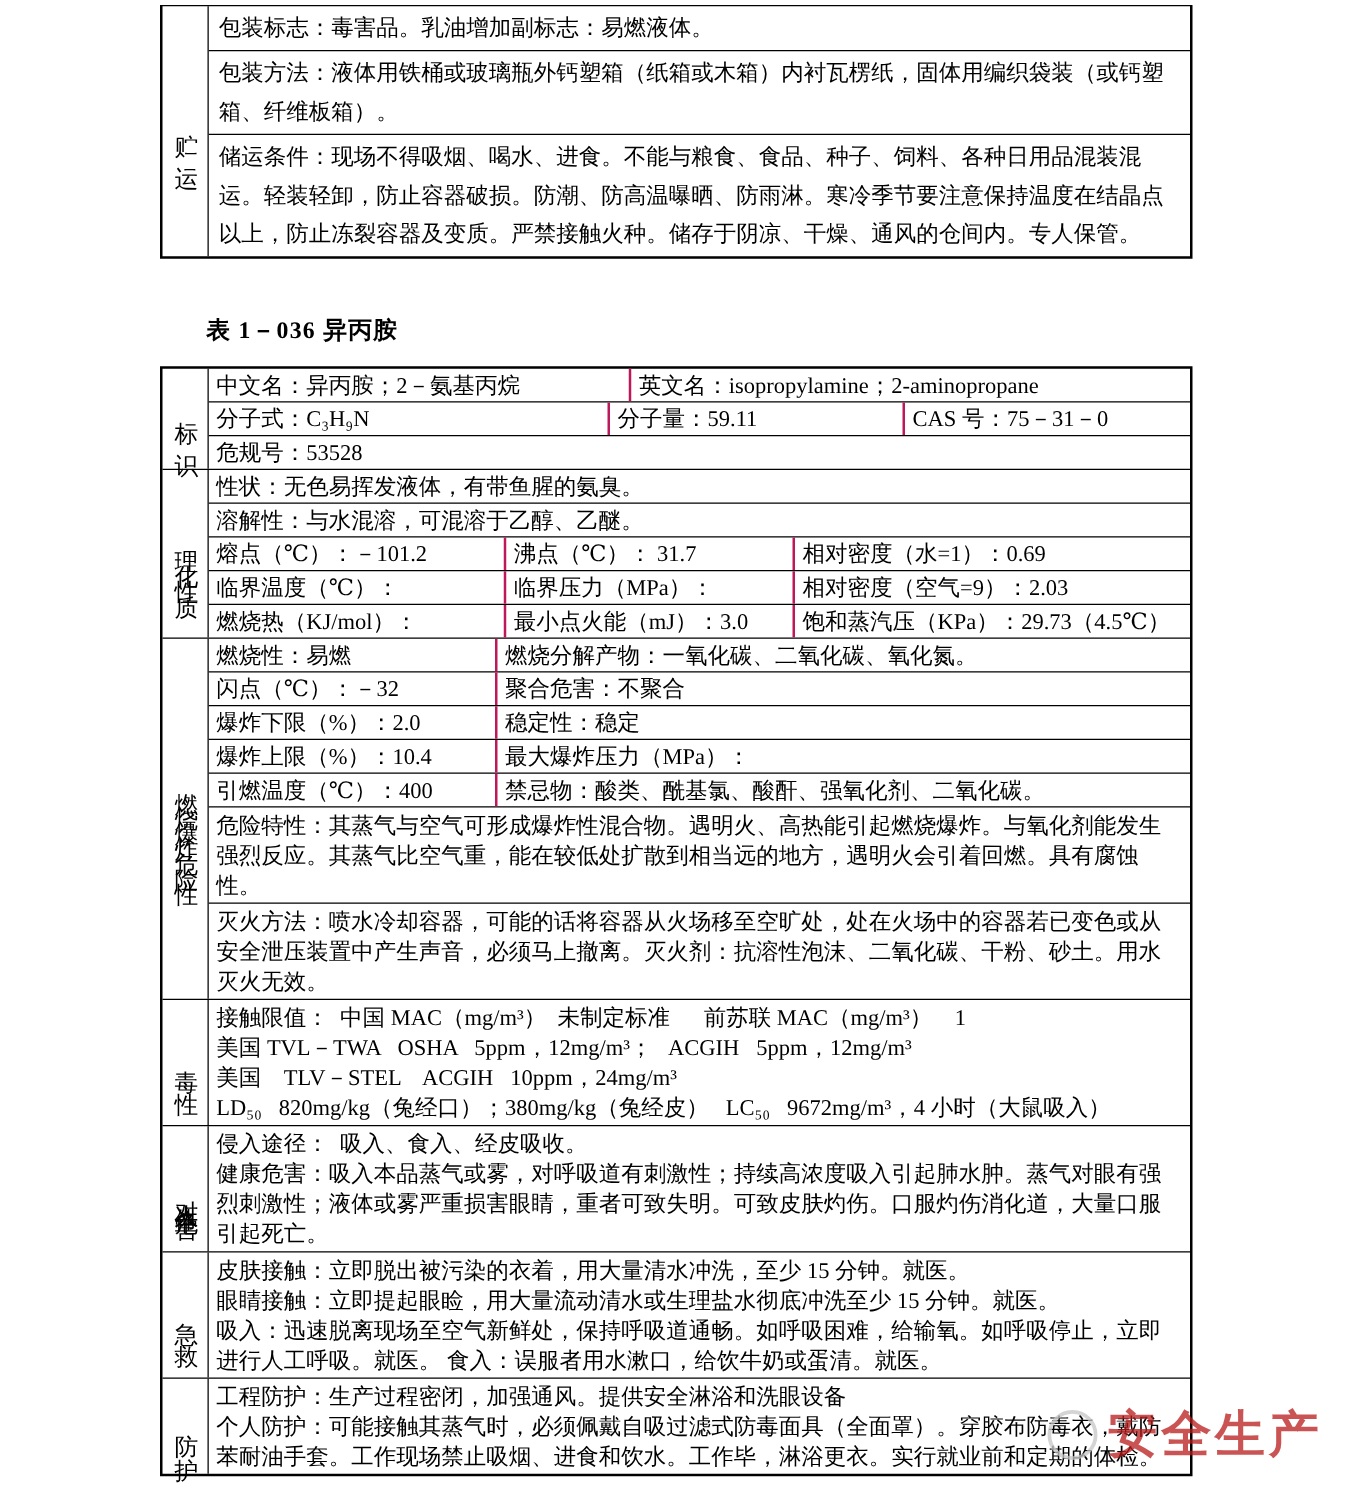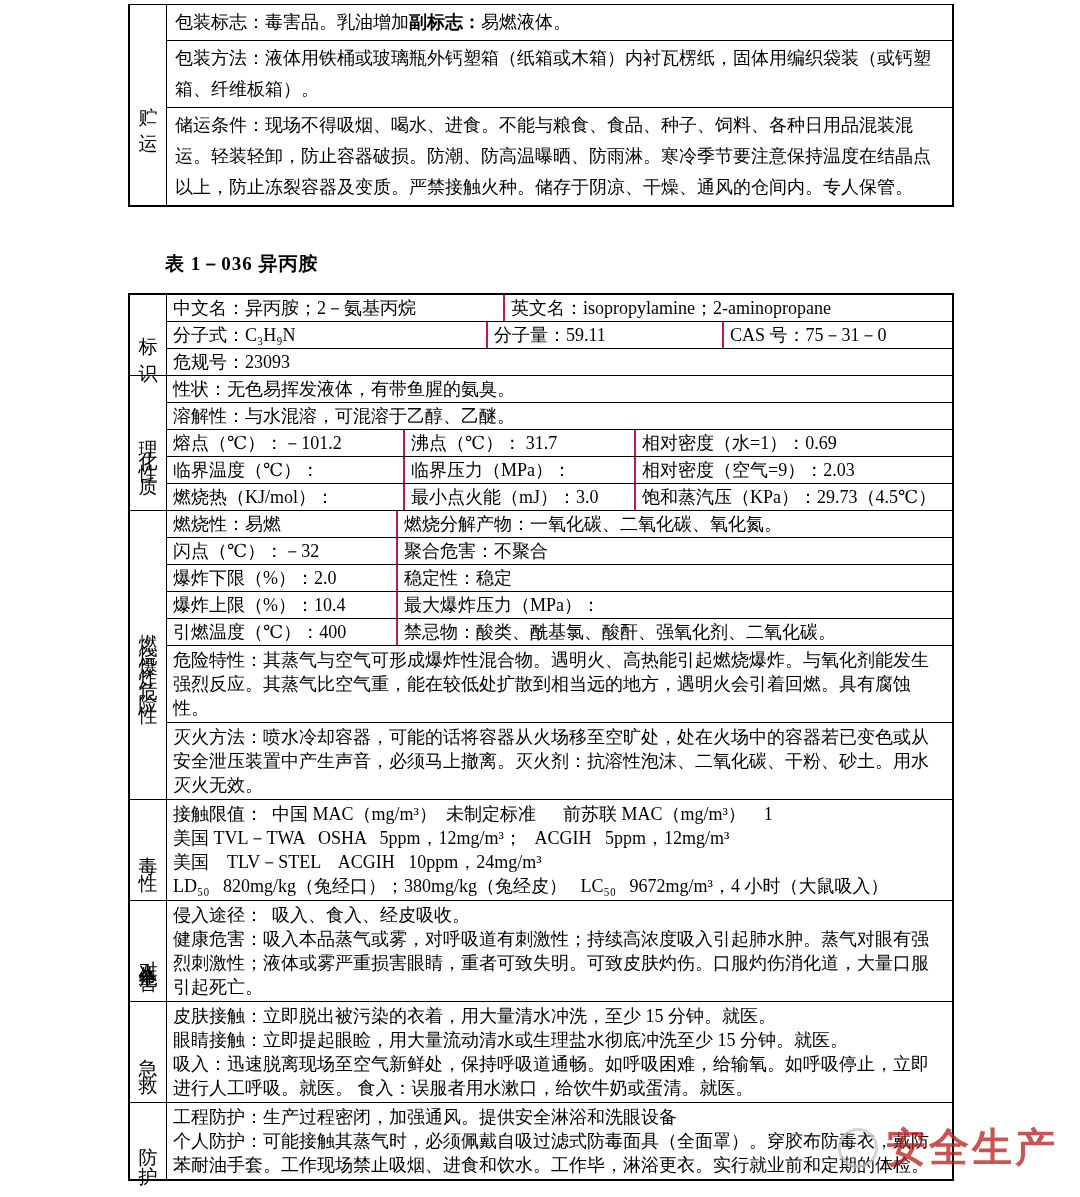--- a/index.html
+++ b/index.html
@@ -40,21 +40,21 @@
   .frow .cell { height:26px; line-height:26px; white-space:nowrap; }
   .para { line-height:24px; padding:2px 6px; white-space:pre-wrap; }
   .storage-tbl .para { line-height:31px; padding:2px 8px; }
   .grow { flex:1; }
   .w336 { flex:0 0 336px; }
   .w319 { flex:0 0 319px; }
   .w236b { flex:0 0 236px; }
   .w236 { flex:0 0 236px; }
   .w231 { flex:0 0 231px; }
   .w229 { flex:0 0 229px; }
-  .bold { font-weight:bold; }
+  .bold { font-weight:normal; }
 
   .title {
     margin:44px 0 0 37px; font-size:19px; font-weight:bold;
     letter-spacing:1px;
   }
 
   .watermark {
     position:absolute; left:838px; top:1120px; z-index:5;
     display:flex; align-items:center; gap:8px;
     opacity:0.75; pointer-events:none;
@@ -106,21 +106,21 @@
           <div class="row frow">
             <div class="cell w336">中文名：异丙胺；2－氨基丙烷</div>
             <div class="cell grow">英文名：isopropylamine；2-aminopropane</div>
           </div>
           <div class="row frow">
             <div class="cell w319">分子式：C₃H₉N</div>
             <div class="cell w236b">分子量：59.11</div>
             <div class="cell grow">CAS 号：75－31－0</div>
           </div>
           <div class="row frow">
-            <div class="cell grow">危规号：23093</div>
+            <div class="cell grow">危规号：53528</div>
           </div>
         </div>
       </div>
 
       <div class="sec">
         <div class="lbl">
           <span class="vtext ls-md">理化性质</span>
         </div>
         <div class="content">
           <div class="row frow">

